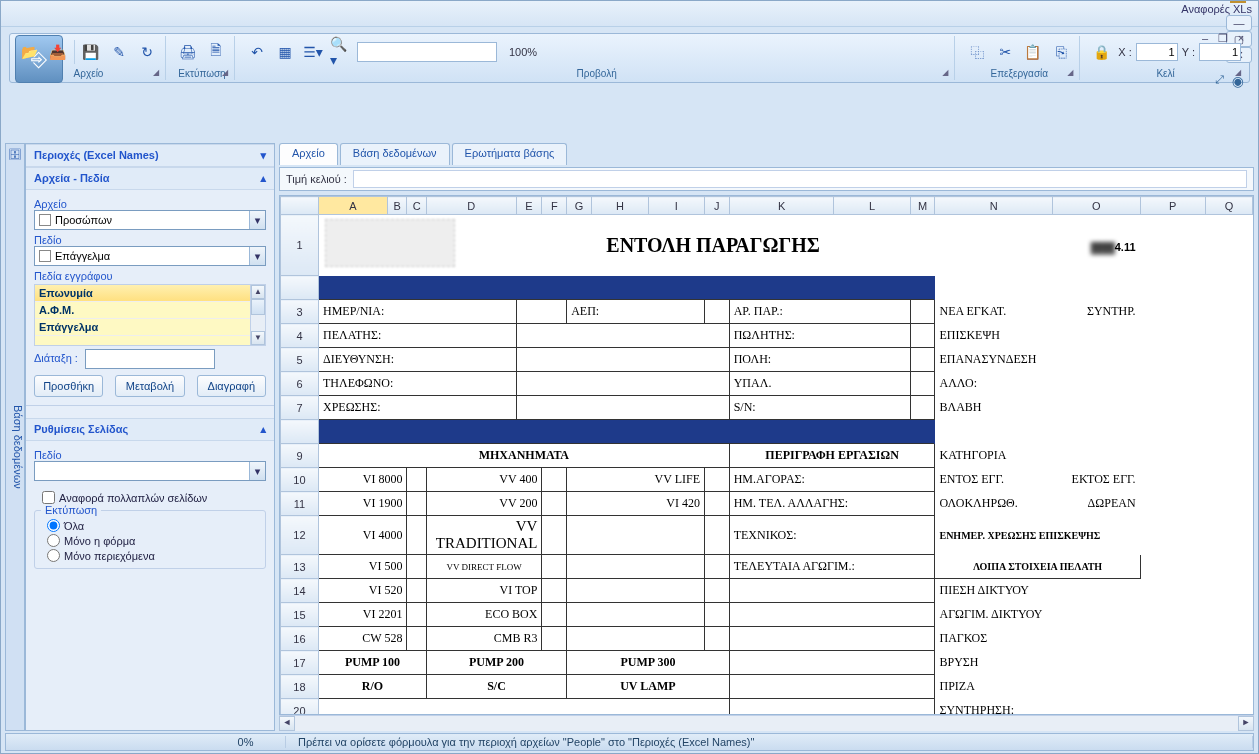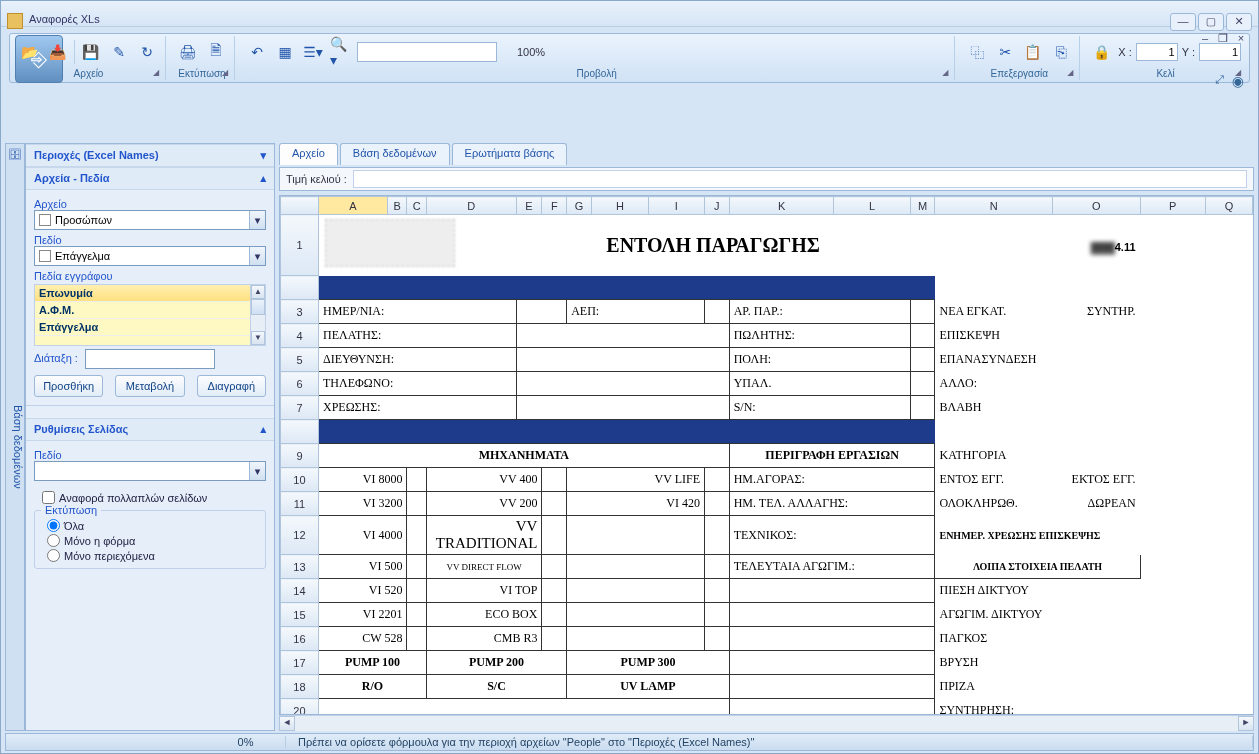--- a/index.html
+++ b/index.html
@@ -1,18 +1,18 @@
 <!DOCTYPE html>
 <html><head>
 <meta charset="utf-8">
 <style>
 * { box-sizing: border-box; margin: 0; padding: 0; font-family: Tahoma, Arial, sans-serif; font-size: 11px; }
 body { background: #d6e5f5; overflow: hidden; }
 .window { width: 1259px; height: 754px; background: #d6e5f5; border: 1px solid #8aa8c8; position: relative; }
-.titlebar { height: 26px; background: linear-gradient(#e8f1fb, #d6e5f5); border-bottom: 1px solid #b8d0e8; display: flex; align-items: flex-start; padding: 12px 6px; }
+.titlebar { height: 26px; background: linear-gradient(#e8f1fb, #d6e5f5); border-bottom: 1px solid #b8d0e8; display: flex; align-items: flex-end; padding: 0 6px; flex-direction: column; }
 .titlebar-icon { width: 16px; height: 16px; margin-right: 6px; background: #e8c060; border: 1px solid #c09030; }
 .titlebar-title { flex: 1; color: #336; }
 .win-btn { width: 26px; height: 18px; margin-left: 2px; background: #e8f1fb; border: 1px solid #9bb8d8; border-radius: 3px; text-align: center; line-height: 14px; color: #446; cursor: pointer; }
 .inner-controls { position: absolute; right: 10px; top: 30px; display: flex; gap: 4px; }
 .inner-btn { width: 14px; height: 14px; color: #446; cursor: pointer; text-align: center; line-height: 14px; }
 
 .ribbon-area { padding: 4px 8px 0 8px; }
 .app-icon-big { width: 48px; height: 48px; background: linear-gradient(#a0c8f0, #6090c0); border: 1px solid #5080b0; border-radius: 4px; position: absolute; left: 14px; top: 34px; display:flex; align-items:center; justify-content:center; color:#fff; font-size:20px; }
 .page-tabs { margin-left: 62px; display: flex; gap: 2px; height: 22px; align-items: flex-end; }
 .page-tab { padding: 3px 12px; background: #fafdff; border: 1px solid #9bb8d8; border-bottom: none; border-radius: 3px 3px 0 0; color: #2255aa; cursor: pointer; }
@@ -131,21 +131,21 @@
         <div class="rgroup-label">Εκτύπωση</div>
         <div class="rgroup-dlg">◢</div>
       </div>
       <div class="rgroup" style="flex:1;">
         <div class="rgroup-btns">
           <div class="rbtn">↶</div>
           <div class="rbtn">▦</div>
           <div class="rbtn">☰▾</div>
           <div class="rbtn">🔍▾</div>
           <div class="zoom-box"></div>
-          <span style="margin-left:16px;color:#334;">100%</span>
+          <span style="margin-left:8px;color:#334;">100%</span>
         </div>
         <div class="rgroup-label">Προβολή</div>
         <div class="rgroup-dlg">◢</div>
       </div>
       <div class="rgroup">
         <div class="rgroup-btns">
           <div class="rbtn">⿻</div>
           <div class="rbtn">✂</div>
           <div class="rbtn">📋</div>
           <div class="rbtn">⎘</div>
@@ -379,21 +379,21 @@
                 <td class="cell"></td>
             <td class="cell right" colspan="3">VV LIFE</td>
                 <td class="cell"></td>
             <td class="cell" colspan="3">ΗΜ.ΑΓΟΡΑΣ:</td>
             <td class="cell nb">ΕΝΤΟΣ ΕΓΓ.</td>
             <td class="cell nb right">ΕΚΤΟΣ ΕΓΓ.</td>
             <td class="cell nb" colspan="2"></td>
           </tr>
           <tr>
             <td class="row-h">11</td>
-            <td class="cell right" colspan="2">VI 3200</td>
+            <td class="cell right" colspan="2">VI 1900</td>
                 <td class="cell"></td>
             <td class="cell right" colspan="2">VV 200</td>
                 <td class="cell"></td>
             <td class="cell right" colspan="3">VI 420</td>
                 <td class="cell"></td>
             <td class="cell" colspan="3">ΗΜ. ΤΕΛ. ΑΛΛΑΓΗΣ:</td>
             <td class="cell nb">ΟΛΟΚΛΗΡΩΘ.</td>
             <td class="cell nb right">ΔΩΡΕΑΝ</td>
             <td class="cell nb" colspan="2"></td>
           </tr>

